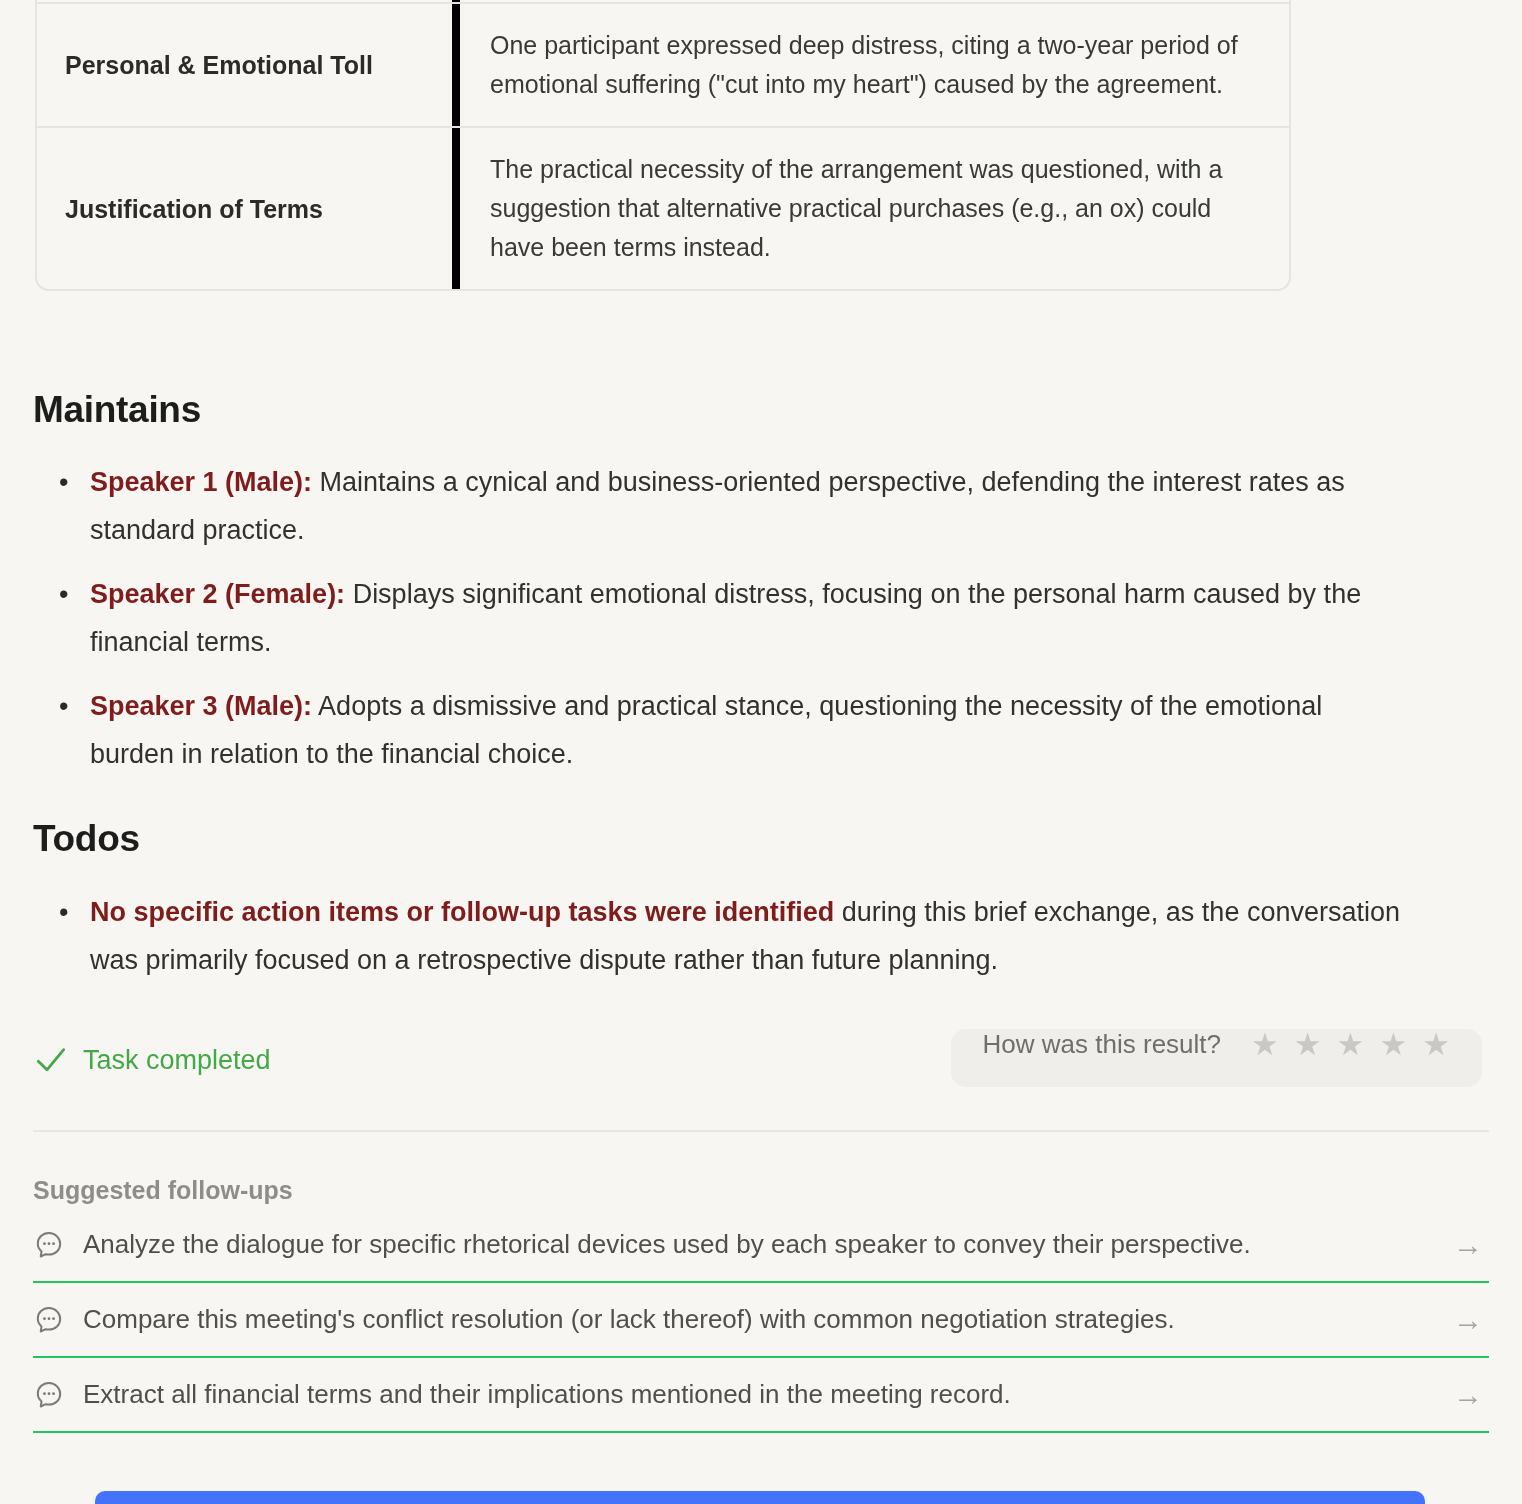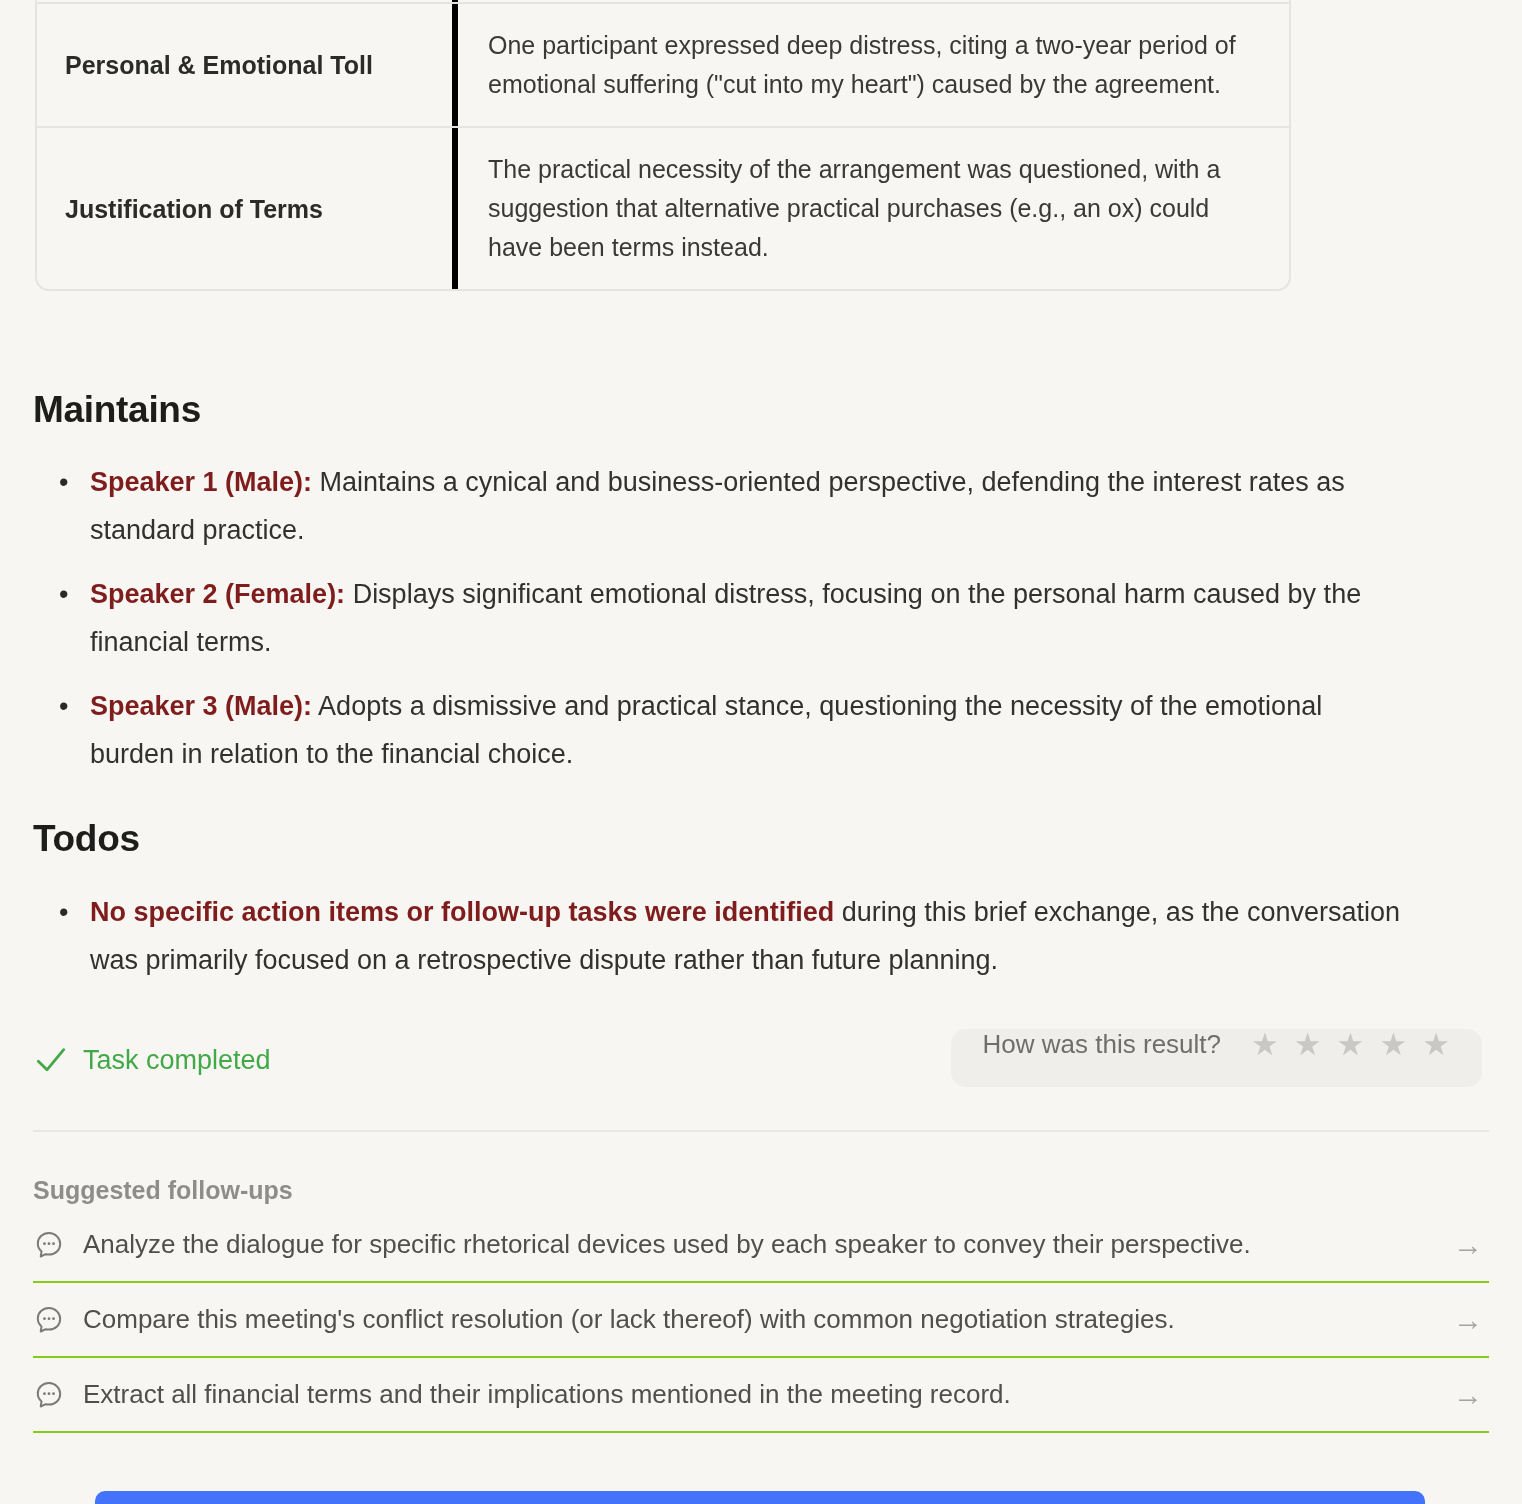--- a/index.html
+++ b/index.html
@@ -19,21 +19,21 @@
     background:#f7f6f3;
   }
   .t-row{ display:grid; grid-template-columns:415px 1fr; }
   .t-row + .t-row{ border-top:2px solid #e5e4e1; }
   .t-row-partial{ height:96px; }
   .t-cell-label{
     display:flex; align-items:center; padding:20px 28px;
     font-weight:700; font-size:25px; color:#2b2b28; line-height:36px;
   }
   .t-cell-text{
-    border-left:6px solid #000000;
+    border-left:8px solid #000000;
     padding:22px 30px; font-size:25px; line-height:39px; color:#393936;
   }
   .t-cell-text .inner{ display:block; max-width:778px; }
 
   
   .section-h{
     position:absolute; left:33px;
     font-size:37px; font-weight:700; color:#1d1d1b; letter-spacing:-0.3px;
   }
   #attendees-h{ top:389px; }
@@ -75,21 +75,21 @@
   #divider-main{ top:1130px; }
 
   
   .fu-label{
     position:absolute; left:33px; top:1176px;
     font-size:25px; font-weight:600; color:#8e8d8a;
   }
   .fu-list{ position:absolute; left:33px; top:1208px; width:1456px; }
   .fu-row{
     display:flex; align-items:center; height:75px;
-    border-bottom:2px solid #84cc16; cursor:pointer; padding-right:6px;
+    border-bottom:2px solid #22c55e; cursor:pointer; padding-right:6px;
   }
   .fu-row .bubble{ width:32px; height:32px; flex:0 0 32px; margin-right:18px; }
   .fu-text{ font-size:26px; color:#4f4f4c; }
   .fu-arrow{ margin-left:auto; font-size:30px; color:#a5a4a1; line-height:1; }
 
   
   .input-top{
     position:absolute; left:95px; bottom:0; width:1330px; height:13px;
     background:#4273fa; border-radius:10px 10px 0 0;
   }

